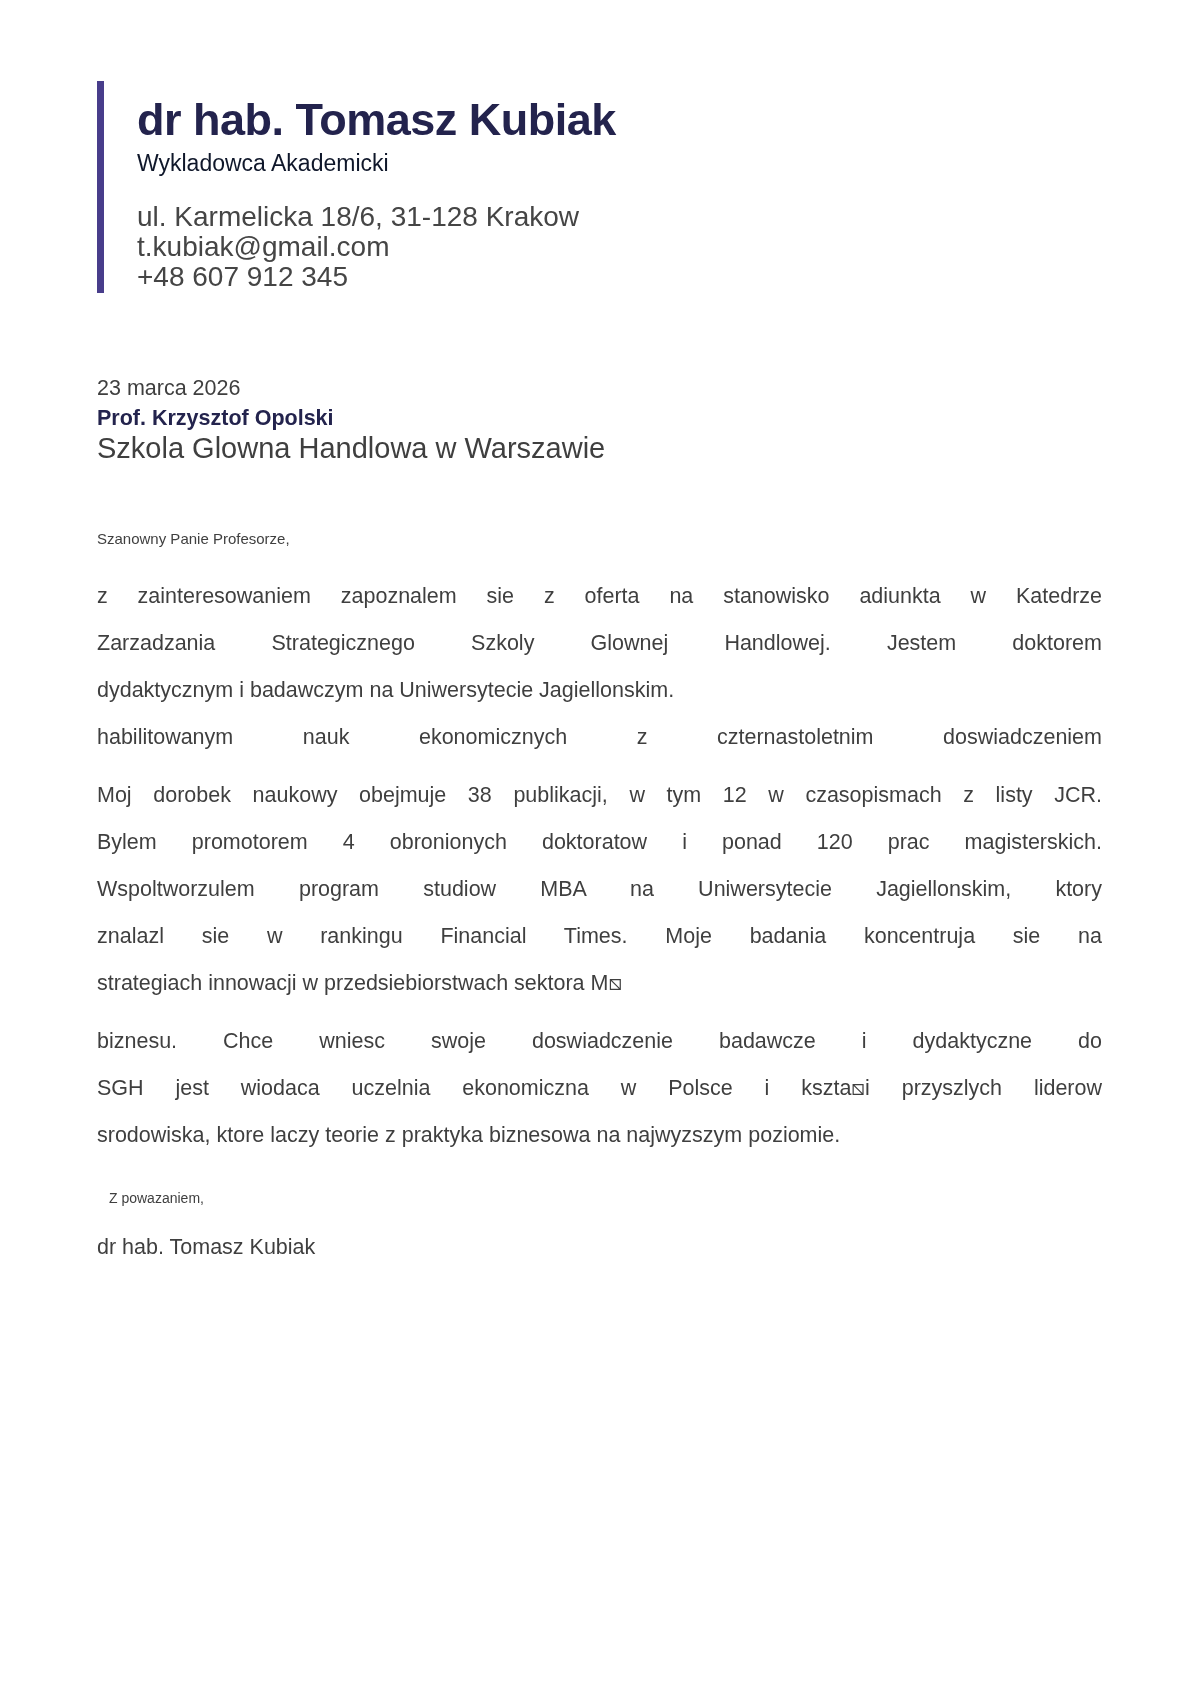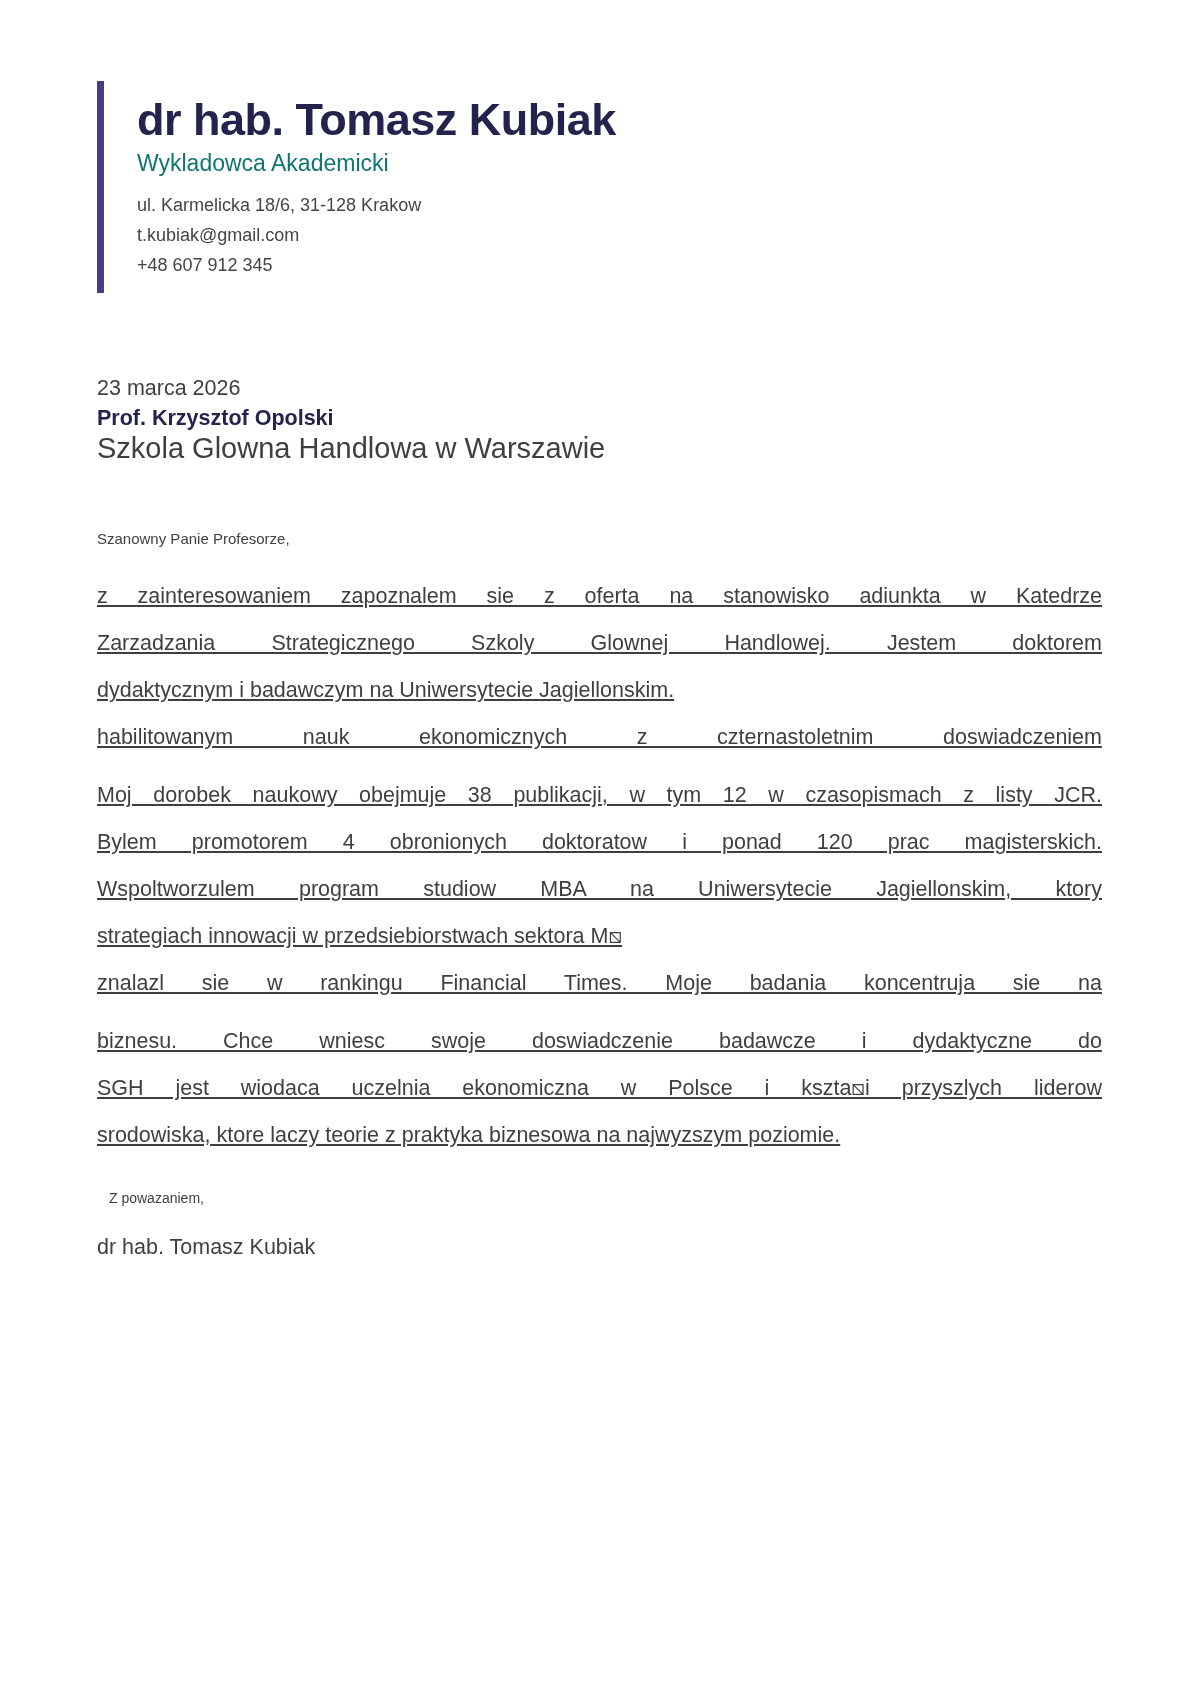--- a/index.html
+++ b/index.html
@@ -39,27 +39,27 @@
   }
   .sender-name{
     font-size:45px;
     font-weight:700;
     letter-spacing:-0.5px;
     color:var(--heading);
     line-height:52px;
   }
   .sender-title{
     font-size:23px;
-    color:#0f766e;
+    color:#0f172a;
     line-height:30px;
     margin-top:2px;
   }
   .contact{
-    margin-top:12px;
-    font-size:18px;
+    margin-top:24px;
+    font-size:28px;
     line-height:30px;
     color:var(--muted);
   }
   
   .date-line{
     margin-top:80px;
     font-size:21.5px;
     line-height:30px;
     color:var(--body);
   }
@@ -81,21 +81,20 @@
     margin-top:52px;
     font-size:15px;
     line-height:47px;
     color:var(--body);
   }
   .body-paragraphs{margin-top:5px;}
   .para{
     margin-top:11px;
     font-size:21.5px;
     color:var(--body);
-    text-decoration:underline;
   }
   .line{
     line-height:47px;
     text-align:left;
     white-space:normal;
   }
   .line.jl{
     text-align:justify;
     text-align-last:justify;
   }
@@ -144,22 +143,22 @@
       <div class="para">
         <div class="line jl">z zainteresowaniem zapoznalem sie z oferta na stanowisko adiunkta w Katedrze</div>
         <div class="line jl">Zarzadzania Strategicznego Szkoly Glownej Handlowej. Jestem doktorem</div>
         <div class="line">dydaktycznym i badawczym na Uniwersytecie Jagiellonskim.</div>
         <div class="line jl">habilitowanym nauk ekonomicznych z czternastoletnim doswiadczeniem</div>
       </div>
       <div class="para">
         <div class="line jl">Moj dorobek naukowy obejmuje 38 publikacji, w tym 12 w czasopismach z listy JCR.</div>
         <div class="line jl">Bylem promotorem 4 obronionych doktoratow i ponad 120 prac magisterskich.</div>
         <div class="line jl">Wspoltworzulem program studiow MBA na Uniwersytecie Jagiellonskim, ktory</div>
+        <div class="line jl">znalazl sie w rankingu Financial Times. Moje badania koncentruja sie na</div>
         <div class="line">strategiach innowacji w przedsiebiorstwach sektora M⧅</div>
-        <div class="line jl">znalazl sie w rankingu Financial Times. Moje badania koncentruja sie na</div>
       </div>
       <div class="para">
         <div class="line jl">biznesu. Chce wniesc swoje doswiadczenie badawcze i dydaktyczne do</div>
         <div class="line jl">SGH jest wiodaca uczelnia ekonomiczna w Polsce i kszta⧅i przyszlych liderow</div>
         <div class="line">srodowiska, ktore laczy teorie z praktyka biznesowa na najwyzszym poziomie.</div>
       </div>
     </div>
 
   <div class="closing">Z powazaniem,</div>
   <div class="signature">dr hab. Tomasz Kubiak</div>

